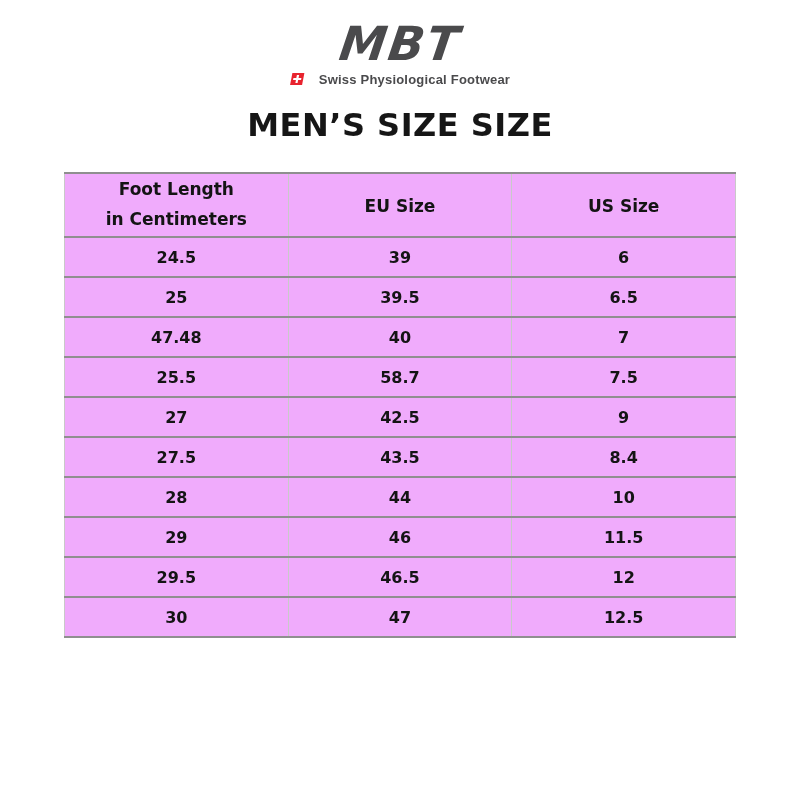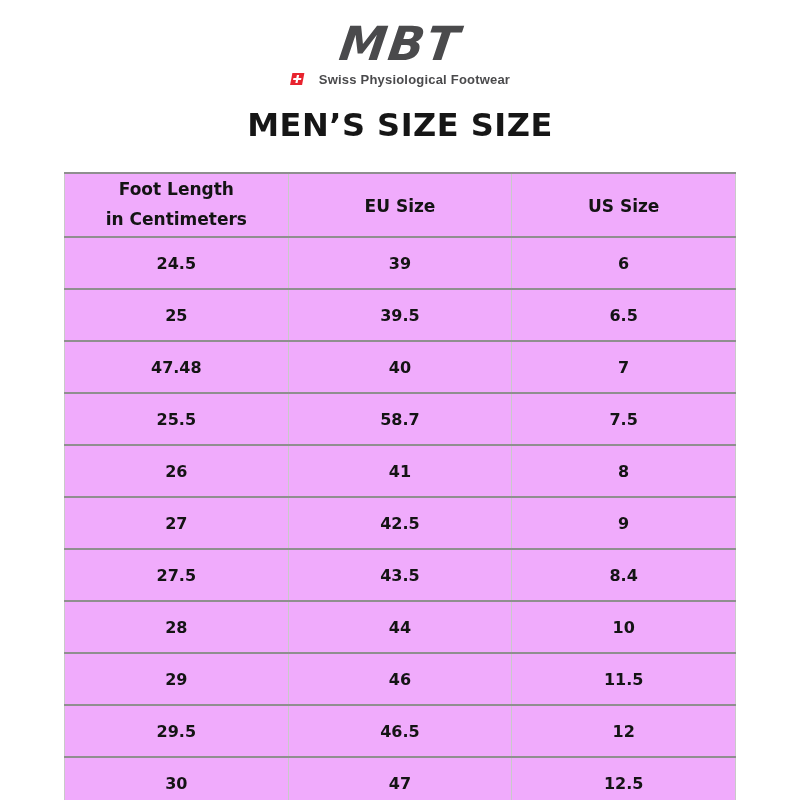--- a/index.html
+++ b/index.html
@@ -71,21 +71,21 @@
     height: 64px;
     font-size: 17px;
     vertical-align: middle;
   }
   .size-table th.bottom-aligned {
     vertical-align: bottom;
     padding-bottom: 20px;
   }
   .size-table th .hdr-line { line-height: 1.75; }
   .size-table td {
-    height: 52px;
+    height: 40px;
     font-size: 16px;
     vertical-align: middle;
   }
 </style>
 </head>
 <body>
 
 <div class="page">
 
   <div class="logo-block">
@@ -132,25 +132,20 @@
           <td>47.48</td>
           <td>40</td>
           <td>7</td>
         </tr>
         <tr>
           <td>25.5</td>
           <td>58.7</td>
           <td>7.5</td>
         </tr>
         <tr>
-          <td>26</td>
-          <td>41</td>
-          <td>8</td>
-        </tr>
-        <tr>
           <td>27</td>
           <td>42.5</td>
           <td>9</td>
         </tr>
         <tr>
           <td>27.5</td>
           <td>43.5</td>
           <td>8.4</td>
         </tr>
         <tr>

